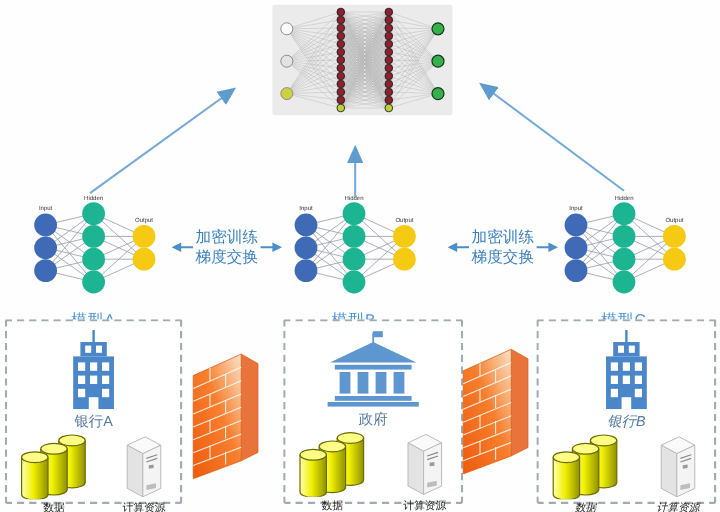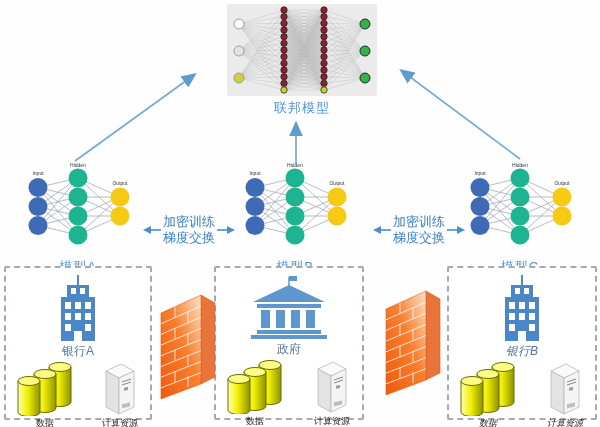--- a/index.html
+++ b/index.html
@@ -9,30 +9,30 @@
   }
   
   #fed-block{position:absolute;left:227px;top:4px;width:150px;height:92px;background:#ebebeb;border-radius:2px;}
   #fed-label{position:absolute;left:227px;top:99px;width:150px;text-align:center;font-size:13px;color:#4a94d8;letter-spacing:1px;}
   
   .model{position:absolute;top:162px;width:140px;}
   .model svg{display:block;}
   .model-label{width:140px;text-align:center;font-size:13px;color:#4a94d8;margin-top:2px;letter-spacing:1px;}
   #model-A{left:8px;} #model-B{left:225px;} #model-C{left:450px;}
   
-  .exchange{position:absolute;top:190px;width:102px;display:flex;align-items:center;justify-content:center;gap:2px;margin-top:24px;}
+  .exchange{position:absolute;top:190px;width:102px;display:flex;align-items:center;justify-content:center;gap:2px;}
   #exchange-1{left:138px;} #exchange-2{left:368px;}
   .ex-text{text-align:center;font-size:13px;color:#3a80c0;line-height:16px;white-space:nowrap;}
   .ex-arrow{flex:0 0 auto;}
   
   #arrow-overlay{position:absolute;left:0;top:0;width:600px;height:427px;pointer-events:none;}
   
   .org-box{position:absolute;top:266px;height:150px;border:2px dashed #a2aab2;border-radius:2px;background:#fff;
            display:flex;flex-direction:column;align-items:center;}
-  #org-0{left:4px;width:144px;} #org-1{left:214px;width:146px;} #org-2{left:447px;width:146px;font-style:italic;}
+  #org-0{left:4px;width:144px;} #org-1{left:236px;width:146px;} #org-2{left:447px;width:146px;font-style:italic;}
   .org-icon{margin-top:7px;height:68px;display:flex;align-items:flex-end;justify-content:center;}
   .org-name{font-size:12px;color:#55789e;margin-top:2px;}
   .org-row{width:100%;flex:1;display:flex;justify-content:space-between;align-items:flex-end;padding:0 10px 4px 10px;box-sizing:border-box;}
   .res{display:flex;flex-direction:column;align-items:center;}
   .res-label{font-size:9px;color:#1a1a1a;margin-top:1px;}
   
   .firewall{position:absolute;}
   #firewall-1{left:155px;top:289px;} #firewall-2{left:380px;top:285px;}
 </style>
 </head>
@@ -316,21 +316,20 @@
         <circle cx="97" cy="59.333333333333336" r="3.2" fill="#8e1f2f" stroke="#1a1a1a" stroke-width="0.7"></circle>
         <circle cx="97" cy="66" r="3.2" fill="#8e1f2f" stroke="#1a1a1a" stroke-width="0.7"></circle>
         <circle cx="97" cy="72.66666666666667" r="3.2" fill="#8e1f2f" stroke="#1a1a1a" stroke-width="0.7"></circle>
         <circle cx="97" cy="79.33333333333333" r="3.2" fill="#8e1f2f" stroke="#1a1a1a" stroke-width="0.7"></circle>
         <circle cx="97" cy="86" r="3.2" fill="#c3cf35" stroke="#1a1a1a" stroke-width="0.7"></circle>
         <circle cx="138" cy="20" r="5" fill="#35b04a" stroke="#14381c" stroke-width="1"></circle>
         <circle cx="138" cy="47" r="5" fill="#35b04a" stroke="#14381c" stroke-width="1"></circle>
         <circle cx="138" cy="74" r="5" fill="#35b04a" stroke="#14381c" stroke-width="1"></circle>
       </svg>
   </div>
-  <div id="fed-label">联邦模型</div>
 
   <svg id="arrow-overlay" viewBox="0 0 600 427">
     <defs>
       <marker id="ah" markerWidth="9" markerHeight="8" refX="7" refY="4" orient="auto">
         <polygon points="0,0 9,4 0,8" fill="#5f9cce"></polygon>
       </marker>
     </defs>
     <line x1="75" y1="161" x2="194" y2="75" stroke="#74a9d8" stroke-width="1.7" marker-end="url(#ah)"></line>
     <line x1="296" y1="164" x2="296" y2="124" stroke="#74a9d8" stroke-width="1.7" marker-end="url(#ah)"></line>
     <line x1="520" y1="159" x2="402" y2="71" stroke="#74a9d8" stroke-width="1.7" marker-end="url(#ah)"></line>

